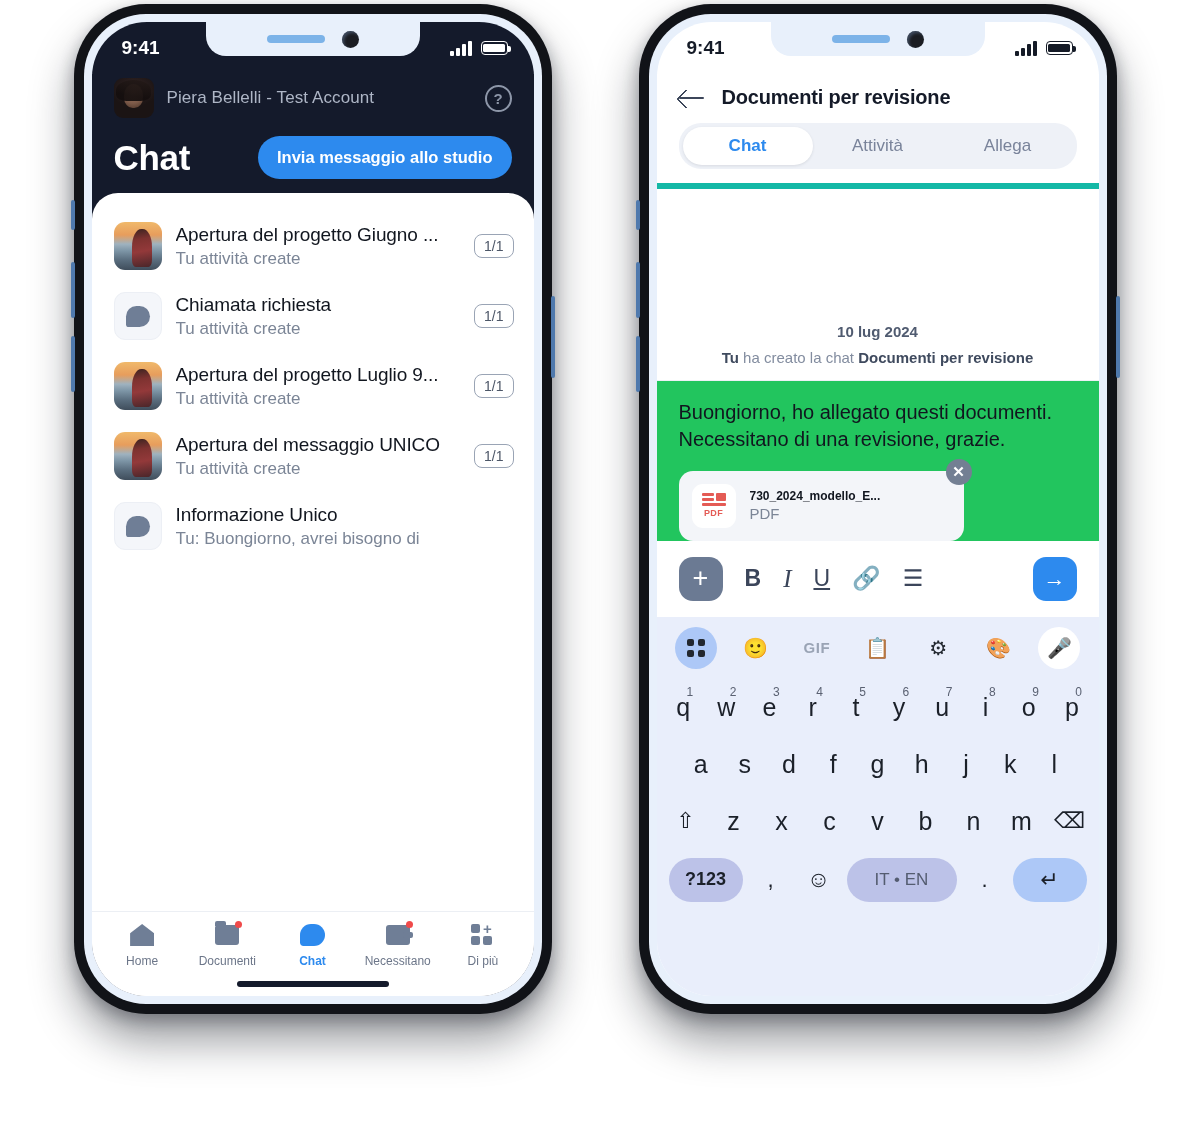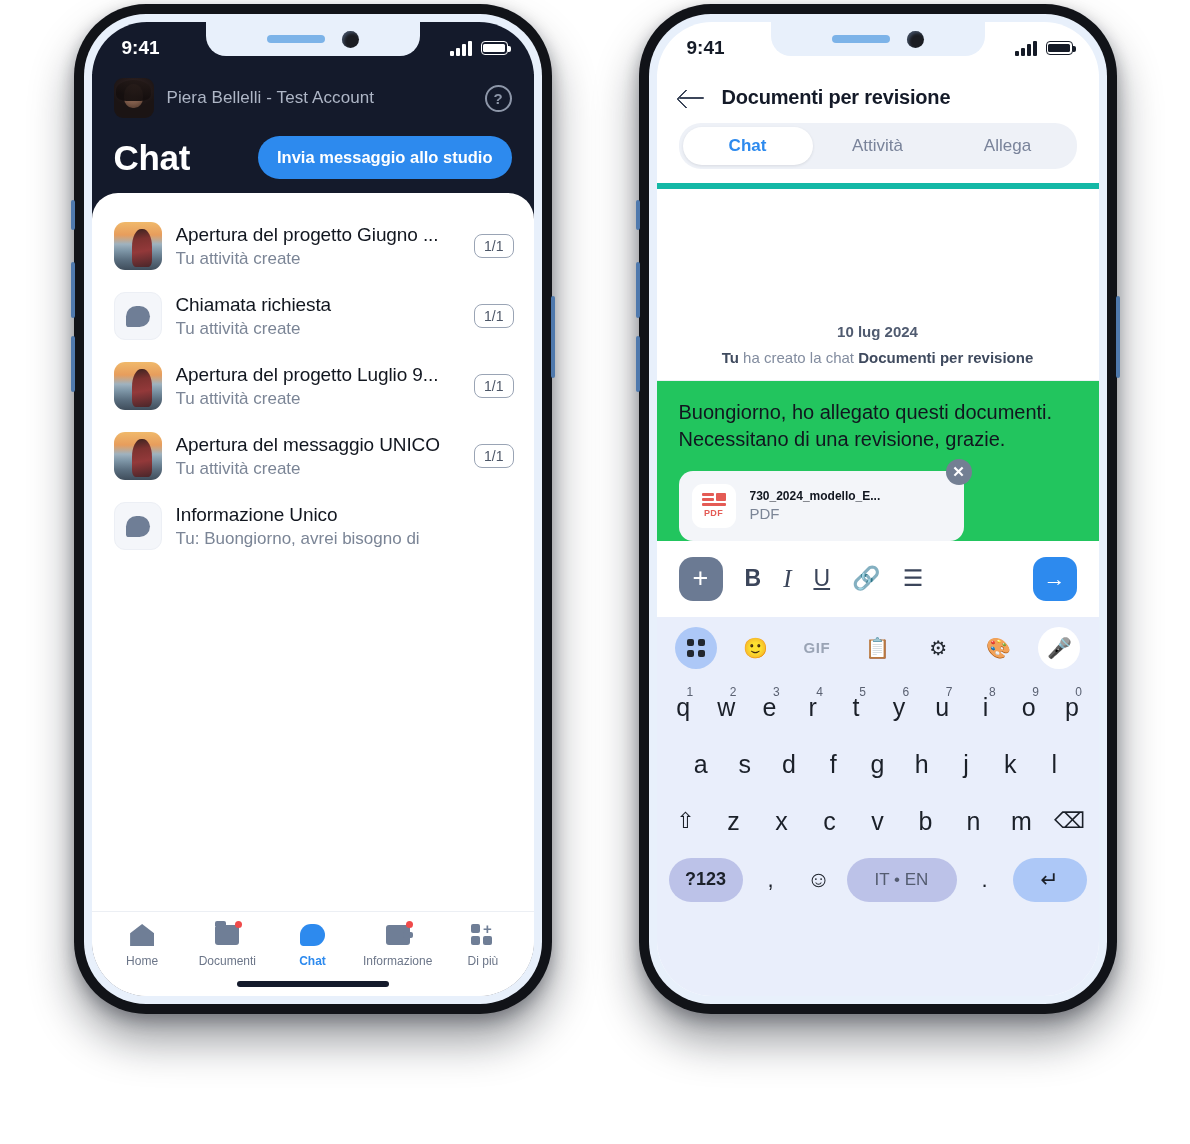--- a/index.html
+++ b/index.html
@@ -453,21 +453,21 @@
               <div class="tab-ico">
                   <span class="ico-chat"></span>
                 </div>
               <div class="tab-label">Chat</div>
             </div>
             <div class="tab">
               <div class="tab-ico">
                   <span class="ico-wallet"></span>
                   <span class="dot-red"></span>
                 </div>
-              <div class="tab-label">Informazione</div>
+              <div class="tab-label">Necessitano</div>
             </div>
             <div class="tab">
               <div class="tab-ico">
                 <span class="ico-grid">
                     <s></s>
                     <s></s>
                     <s></s>
                     <b>+</b>
                   </span>
               </div>

